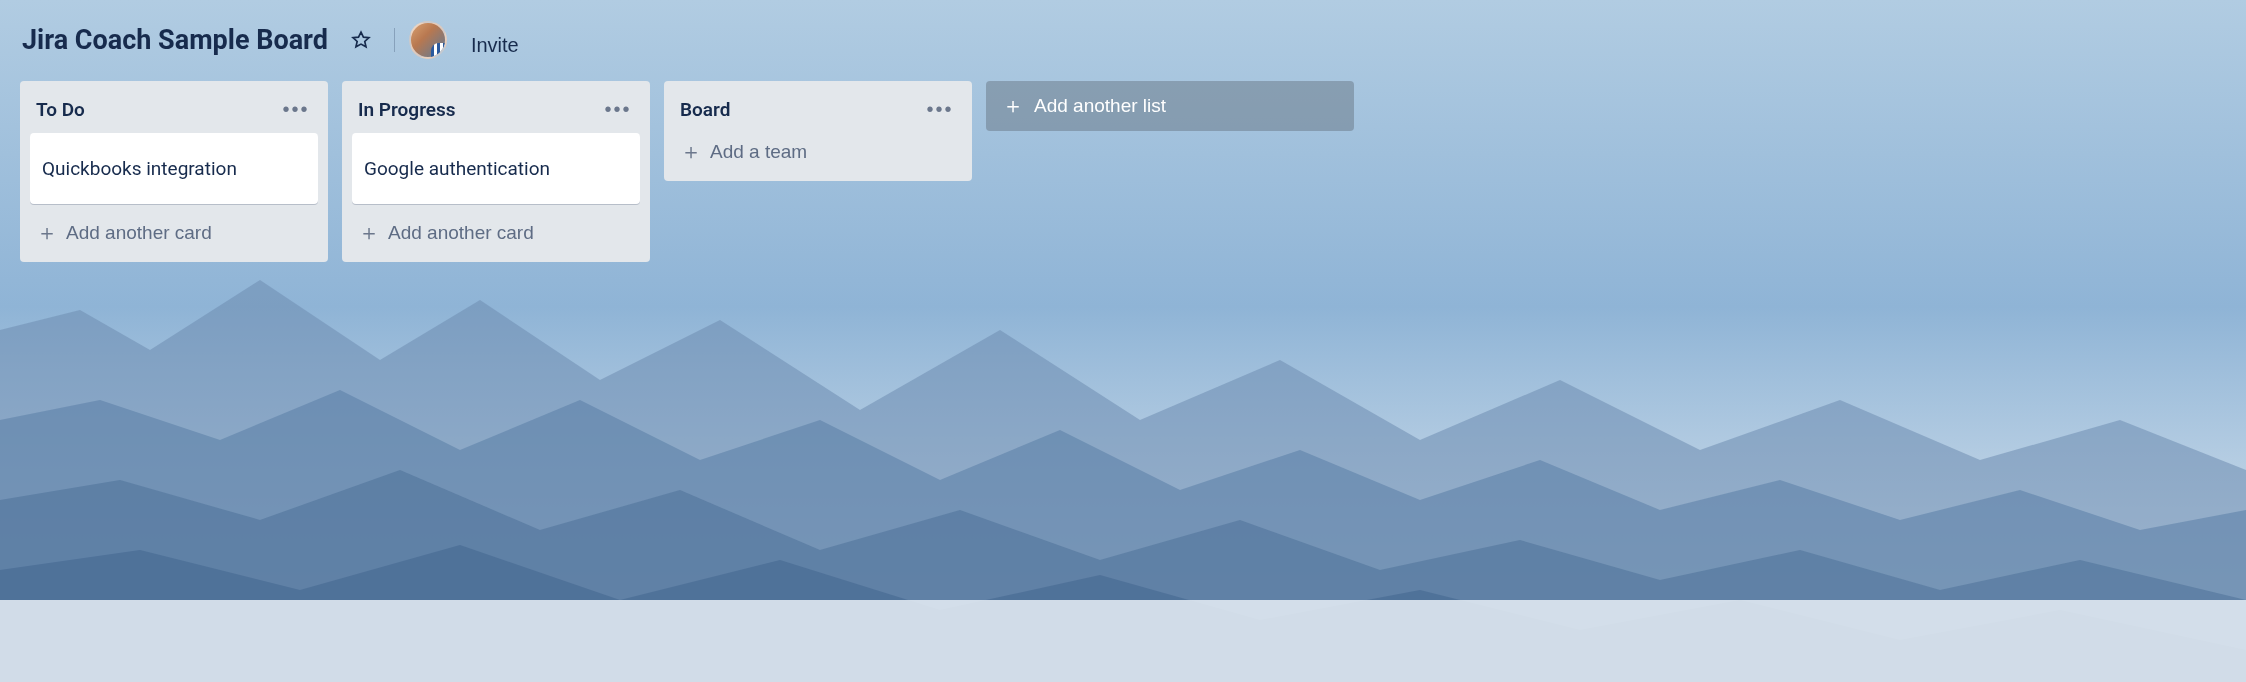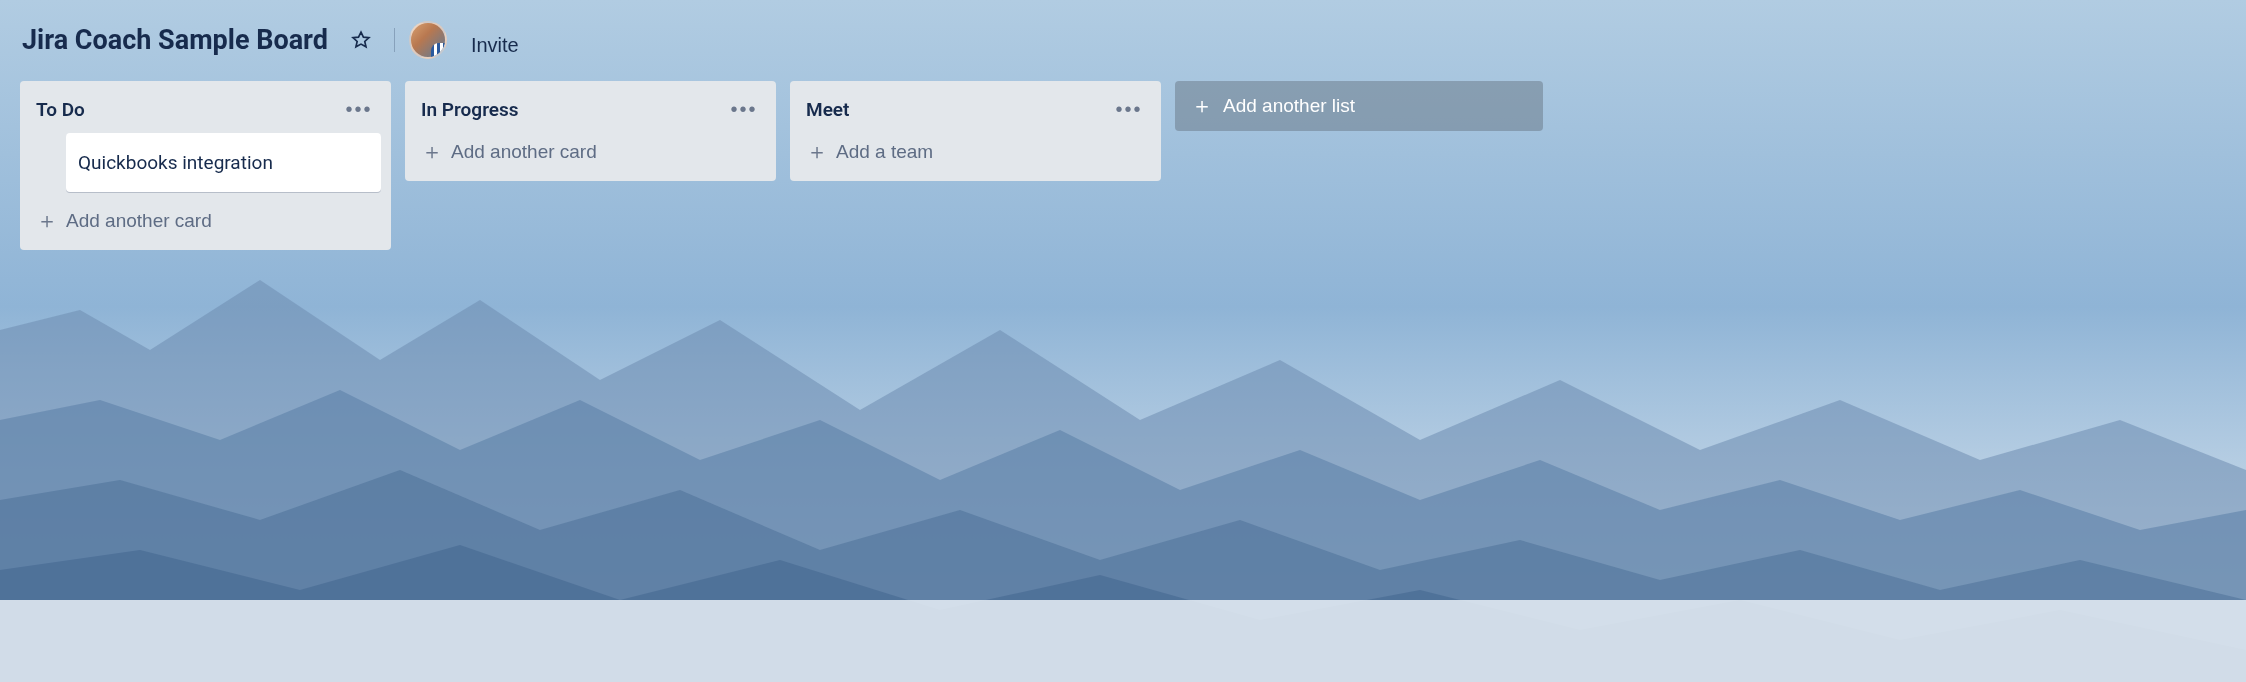--- a/index.html
+++ b/index.html
@@ -70,21 +70,21 @@
     }
 
     .lists-row {
       display: flex;
       align-items: flex-start;
       gap: 14px;
       padding: 0 2px;
     }
 
     .list {
-      width: 371px;
+      width: 308px;
       background: #e3e7eb;
       border-radius: 4px;
       padding: 10px 10px 10px 10px;
       flex-shrink: 0;
     }
     .list-header {
       display: flex; align-items: center; justify-content: space-between;
       padding: 4px 6px 10px 6px;
     }
     .list-title {
@@ -99,26 +99,25 @@
       cursor: pointer; border-radius: 4px;
       color: #6b778c;
       font-size: 20px;
       letter-spacing: 2px;
     }
 
     .card {
       background: #fff;
       border-radius: 4px;
       box-shadow: 0 1px 0 rgba(9,30,66,0.2);
-      padding: 18px 12px;
+      padding: 24px 12px;
       margin-bottom: 10px;
       font-size: 19px;
       color: #172b4d;
       cursor: pointer;
-      margin-left: 36px;
     }
 
     .add-card-btn {
       display: flex; align-items: center; gap: 8px;
       width: 100%;
       padding: 8px 6px;
       border: none; background: transparent;
       text-align: left;
       font-size: 19px;
       color: #5e6c84;
@@ -194,29 +193,30 @@
       </button>
     </div>
 
     <div class="list">
       <div class="list-header">
         <div class="list-title">In Progress</div>
         <button class="list-menu">
           <span>•••</span>
         </button>
       </div>
+      <div class="card">Google authentication</div>
       <button class="add-card-btn">
         <span class="plus-icon">＋</span>
         <span>Add another card</span>
       </button>
     </div>
 
     <div class="list">
       <div class="list-header">
-        <div class="list-title">Meet</div>
+        <div class="list-title">Board</div>
         <button class="list-menu">
           <span>•••</span>
         </button>
       </div>
       <button class="add-card-btn">
         <span class="plus-icon">＋</span>
         <span>Add a team</span>
       </button>
     </div>
 

